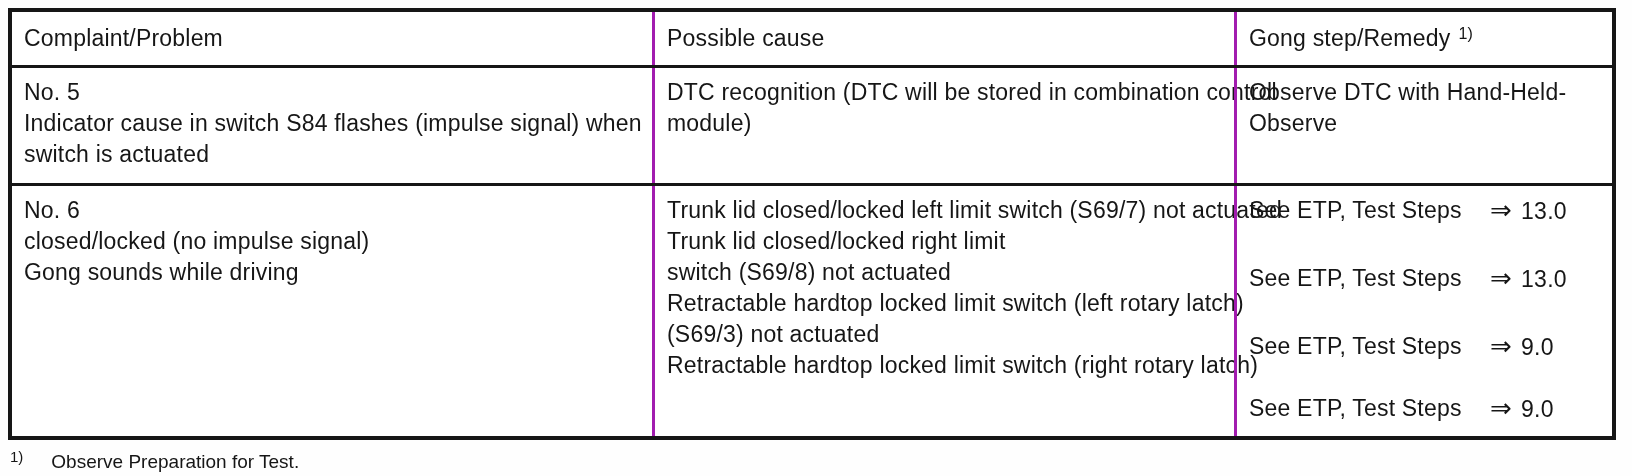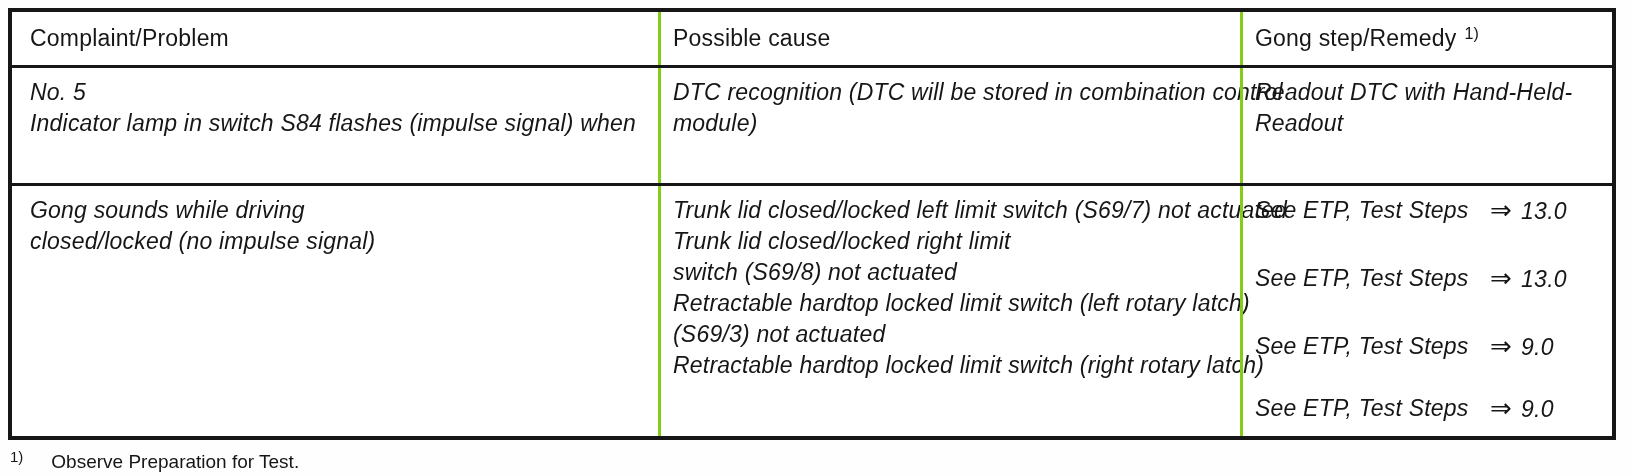--- a/index.html
+++ b/index.html
@@ -24,30 +24,29 @@
     width: 1608px;
     border: 4px solid #161616;
     box-sizing: border-box;
     background: #fff;
   }
   .trow {
     display: grid;
     grid-template-columns: 640px 582px 1fr;
     box-sizing: border-box;
   }
-  .trow + .trow { border-top: 3px solid #161616; font-style: italic; }
+  .trow + .trow { border-top: 3px solid #161616; }
   .tcell {
     box-sizing: border-box;
     padding: 9px 10px 10px 12px;
     font-size: 23px;
     line-height: 31px;
     letter-spacing: 0.2px;
-    margin-left: 6px;
   }
-  .tcell + .tcell { border-left: 3px solid #84cc16; }
+  .tcell + .tcell { border-left: 3px solid #a21caf; }
   .header-row .tcell {
     min-height: 53px;
     display: flex;
     align-items: center;
     padding-top: 0;
     padding-bottom: 0;
   }
   .row-5 .tcell { min-height: 115px; }
   .row-6 .tcell { min-height: 250px; }
   sup.fn {
@@ -106,36 +105,38 @@
         <span>Possible cause</span>
       </div>
       <div class="tcell">
         <span><span>Gong step/Remedy</span><sup class="fn">1)</sup></span>
       </div>
     </div>
 
     <div class="trow row-5">
       <div class="tcell">
         <div class="line">No. 5</div>
-        <div class="line">Indicator lamp in switch S84 flashes (impulse signal) when</div>
+        <div class="line">Indicator cause in switch S84 flashes (impulse signal) when</div>
+        <div class="line">switch is actuated</div>
       </div>
       <div class="tcell">
         <div class="line">DTC recognition (DTC will be stored in combination control</div>
         <div class="line">module)</div>
       </div>
       <div class="tcell">
-        <div class="line">Readout DTC with Hand-Held-</div>
-        <div class="line">Readout</div>
+        <div class="line">Observe DTC with Hand-Held-</div>
+        <div class="line">Observe</div>
       </div>
     </div>
 
     <div class="trow row-6">
       <div class="tcell">
+        <div class="line">No. 6</div>
+        <div class="line">closed/locked (no impulse signal)</div>
         <div class="line">Gong sounds while driving</div>
-        <div class="line">closed/locked (no impulse signal)</div>
       </div>
       <div class="tcell">
         <div class="line">Trunk lid closed/locked left limit switch (S69/7) not actuated</div>
         <div class="line">Trunk lid closed/locked right limit</div>
         <div class="line">switch (S69/8) not actuated</div>
         <div class="line">Retractable hardtop locked limit switch (left rotary latch)</div>
         <div class="line">(S69/3) not actuated</div>
         <div class="line">Retractable hardtop locked limit switch (right rotary latch)</div>
       </div>
       <div class="tcell">

